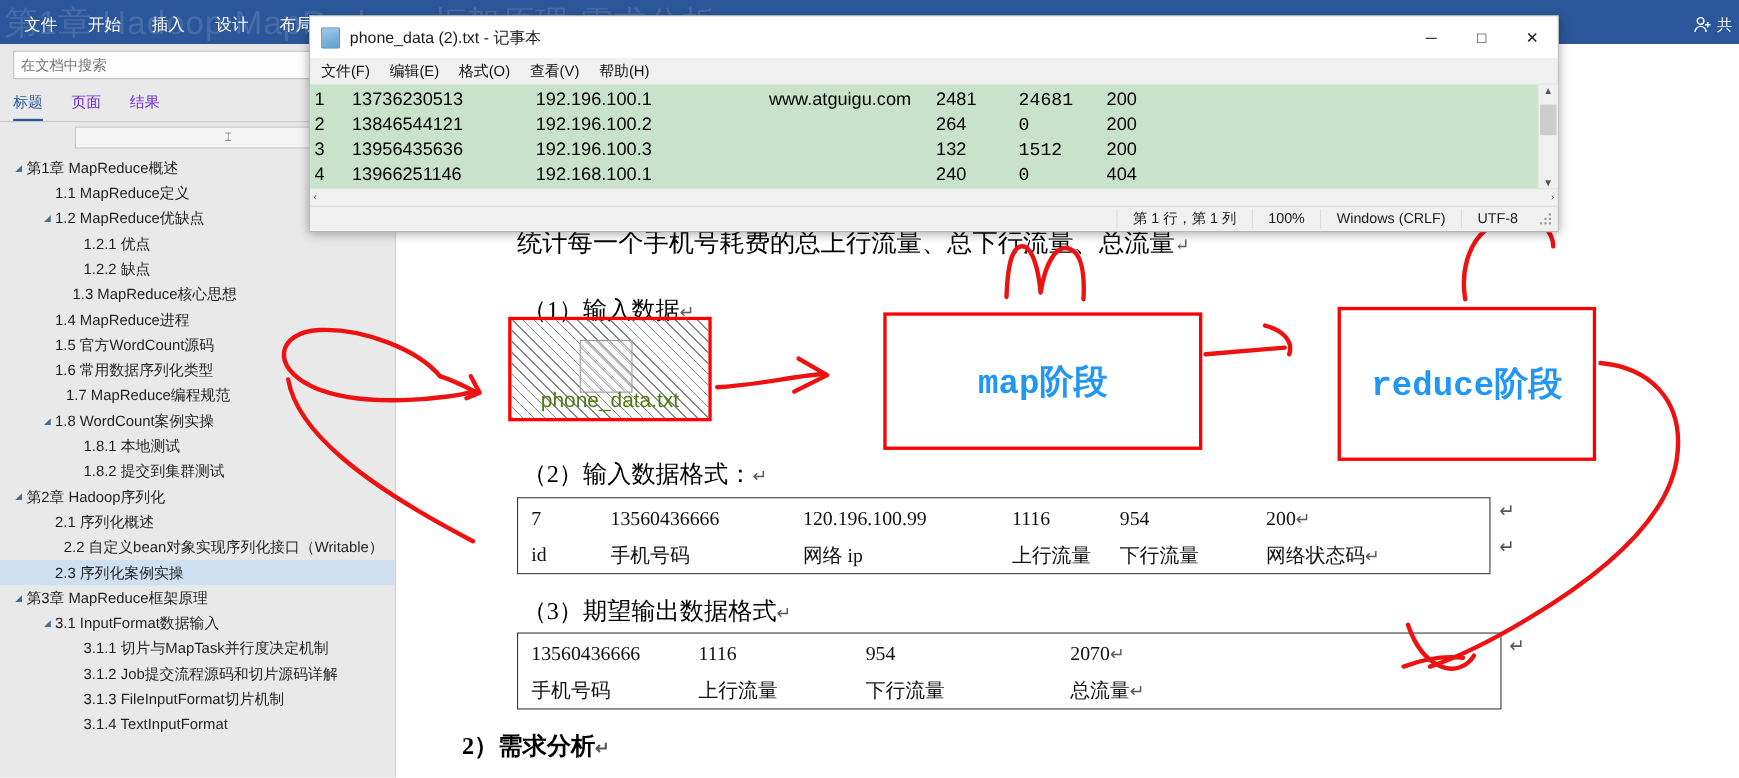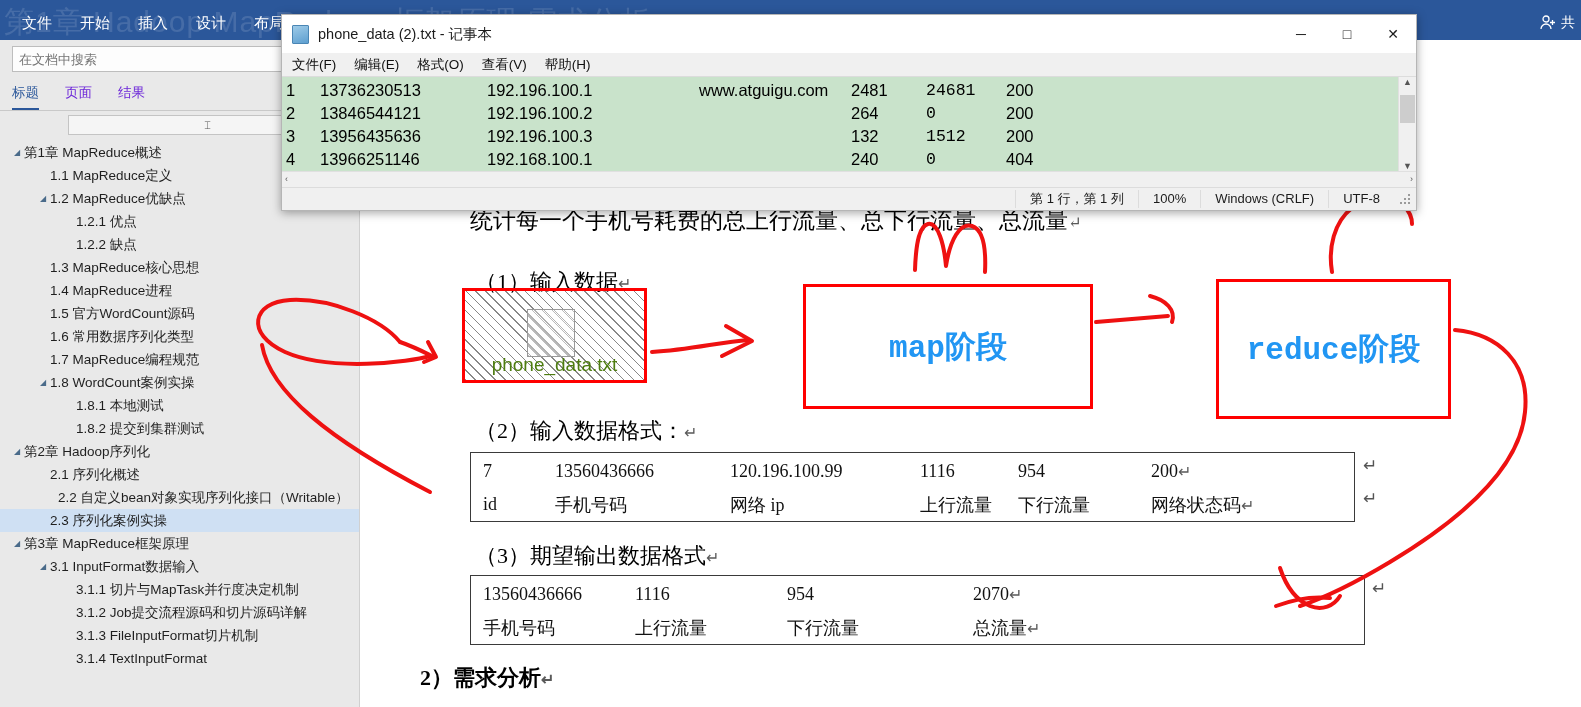--- a/index.html
+++ b/index.html
@@ -271,37 +271,37 @@
           <span class="nav-lbl">1.2 MapReduce优缺点</span>
         </div>
         <div class="nav-item" style="padding-left: 62px;">
           <span class="nav-arrow empty">◢</span>
           <span class="nav-lbl">1.2.1 优点</span>
         </div>
         <div class="nav-item" style="padding-left: 62px;">
           <span class="nav-arrow empty">◢</span>
           <span class="nav-lbl">1.2.2 缺点</span>
         </div>
-        <div class="nav-item" style="padding-left: 36px;">
+        <div class="nav-item" style="padding-left: 52px;">
           <span class="nav-arrow empty">◢</span>
           <span class="nav-lbl">1.3 MapReduce核心思想</span>
         </div>
         <div class="nav-item" style="padding-left: 36px;">
           <span class="nav-arrow empty">◢</span>
           <span class="nav-lbl">1.4 MapReduce进程</span>
         </div>
         <div class="nav-item" style="padding-left: 36px;">
           <span class="nav-arrow empty">◢</span>
           <span class="nav-lbl">1.5 官方WordCount源码</span>
         </div>
         <div class="nav-item" style="padding-left: 36px;">
           <span class="nav-arrow empty">◢</span>
           <span class="nav-lbl">1.6 常用数据序列化类型</span>
         </div>
-        <div class="nav-item" style="padding-left: 36px;">
+        <div class="nav-item" style="padding-left: 46px;">
           <span class="nav-arrow empty">◢</span>
           <span class="nav-lbl">1.7 MapReduce编程规范</span>
         </div>
         <div class="nav-item" style="padding-left: 36px;">
           <span class="nav-arrow">◢</span>
           <span class="nav-lbl">1.8 WordCount案例实操</span>
         </div>
         <div class="nav-item" style="padding-left: 62px;">
           <span class="nav-arrow empty">◢</span>
           <span class="nav-lbl">1.8.1 本地测试</span>

